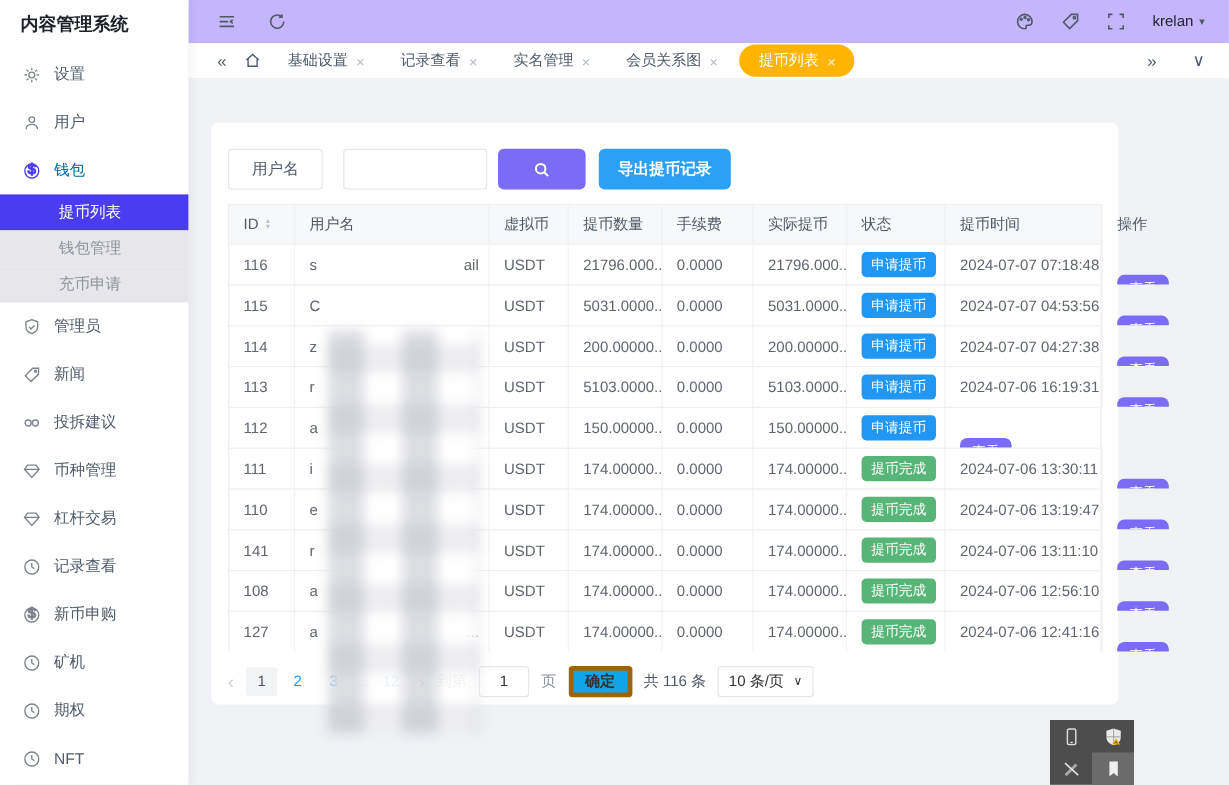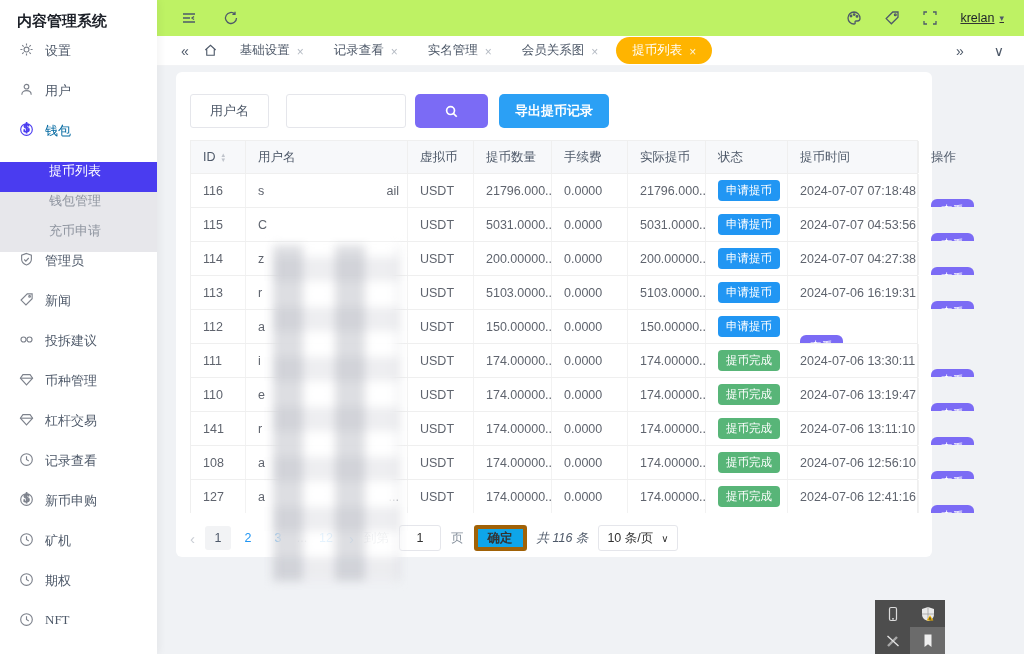--- a/index.html
+++ b/index.html
@@ -3,51 +3,51 @@
 <meta charset="utf-8">
 <style>
   * { margin:0; padding:0; box-sizing:border-box; }
   html,body { width:1024px; height:654px; overflow:hidden;
     font-family:"Liberation Sans","DejaVu Sans",sans-serif; background:#f0f2f5; color:#333; }
 
   
   .sidebar { position:absolute; left:0; top:0; width:157px; height:654px; background:#fff;
     box-shadow:2px 0 8px rgba(29,35,41,.06); z-index:20; }
   .brand { height:42px; line-height:42px; padding-left:17px; font-size:15px; font-weight:bold; color:#1d2129; }
-  .mi { height:40px; display:flex; padding-left:19px; gap:11px;
-    font-size:13px; color:#4e5969; cursor:pointer;font-family:Liberation Serif, serif; }
+  .mi { height:40px; display:flex; align-items:center; padding-left:19px; gap:11px;
+    font-size:13px; color:#4e5969; cursor:pointer; }
   .mi .ic { width:15px; height:15px; stroke:#7d828c; fill:none; stroke-width:1.2; flex:none; }
   .mi.parent-active { color:#0369a1; }
   .mi.parent-active .ic { stroke:#4a3cf0; }
   .mi.sub { height:30px; padding-left:49px; background:#e7e7eb; color:#8f95a0; }
   .mi.sub.active { background:var(--c-accent,#4a3cf0); color:#fff; }
 
   
-  .topbar { position:absolute; left:157px; top:0; right:0; height:36px; background:#bef264;
-    display:flex; align-items:center; justify-content:space-between; padding:0 20px 0 24px;text-decoration:underline; }
+  .topbar { position:absolute; left:157px; top:0; right:0; height:36px; background:#c4b5fd;
+    display:flex; align-items:center; justify-content:space-between; padding:0 20px 0 24px; }
   .tb-group { display:flex; align-items:center; gap:26px; }
   .tb-icon { width:16px; height:16px; stroke:#4e5969; fill:none; stroke-width:1.3; cursor:pointer; }
   .tb-user { display:flex; align-items:center; gap:5px; font-size:12.5px; color:#1d2129; cursor:pointer; }
   .tb-caret { font-size:9px; color:#4e5969; }
 
   
   .tabbar { position:absolute; left:157px; top:36px; right:0; height:30px; background:#fff;
     display:flex; align-items:center; padding:0 14px 0 18px; border-bottom:1px solid #f2f3f5; }
   .tab-ctrl { color:#4e5969; font-size:14px; cursor:pointer; padding:0 6px; }
   .home-ic { width:15px; height:15px; stroke:#4e5969; fill:none; stroke-width:1.2; margin:0 10px 0 8px; cursor:pointer; }
   .tabs { display:flex; align-items:center; gap:6px; flex:1; }
   .tab { display:flex; align-items:flex-end; gap:7px; padding:4px 12px; font-size:12.5px;
     color:#4e5969; border-radius:14px; cursor:pointer; }
   .tab .x { color:#b4bac3; font-size:12px; }
   .tab.active { background:var(--c-tab_active,#ffb400); color:#fff; padding:5px 16px; }
   .tab.active .x { color:rgba(255,255,255,.85); }
   .tabbar-right { display:flex; align-items:center; gap:18px; color:#4e5969; }
 
   
-  .card { position:absolute; left:176px; top:72px; width:756px; height:485px; background:#fff;
+  .card { position:absolute; left:176px; top:102px; width:756px; height:485px; background:#fff;
     border-radius:6px; padding:12px 14px; z-index:5; }
 
   .toolbar { display:flex; align-items:center; margin:10px 0 12px 0; }
   .filter-label { width:79px; height:34px; line-height:32px; text-align:center; border:1px solid #e5e6eb;
     border-radius:3px; font-size:13px; color:#4e5969; background:#fff; }
   .search-input { width:120px; height:34px; margin-left:17px; border:1px solid #e5e6eb; border-radius:3px;
     padding:0 8px; font-size:13px; outline:none; font-family:inherit; }
   .search-btn { width:73px; height:34px; margin-left:9px; border:none; border-radius:5px;
     background:var(--c-search_button,#7b6bf5); cursor:pointer; display:flex; align-items:center; justify-content:center; }
   .search-btn svg { width:15px; height:15px; stroke:#fff; fill:none; stroke-width:1.8; }
@@ -87,21 +87,21 @@
   .pg-arrow.disabled { color:#c9cdd4; }
   .pg-arrow.next { color:var(--c-link_blue,#2196f3); }
   .pg { min-width:26px; height:24px; line-height:24px; text-align:center; color:var(--c-link_blue,#2196f3);
     cursor:pointer; border-radius:3px; }
   .pg.current { background:#f2f3f5; color:#4e5969; }
   .pg.ellipsis { color:#86909c; cursor:default; min-width:14px; }
   .goto-input { width:42px; height:26px; border:1px solid #e5e6eb; border-radius:3px; text-align:center;
     font-size:12.5px; outline:none; font-family:inherit; color:#333; }
   .confirm-btn { height:26px; padding:0 10px; background:#0ea5e9; border:4px solid #a16207; border-radius:3px;
     font-size:12.5px; font-weight:bold; color:#333; cursor:pointer; font-family:inherit; }
-  .total { color:#4e5969;font-style:italic; }
+  .total { color:#4e5969; }
   .page-size { display:flex; align-items:center; gap:8px; border:1px solid #e5e6eb; border-radius:3px;
     height:26px; padding:0 8px; color:#333; cursor:pointer; font-size:12.5px; }
 
   
   .tray { position:absolute; right:79px; bottom:0; width:70px; height:54px; background:#4d4d4d;
     display:grid; grid-template-columns:1fr 1fr; grid-template-rows:1fr 1fr; z-index:50; }
   .tray-cell { display:flex; align-items:center; justify-content:center; cursor:pointer; }
   .tray-cell.hl { background:#6b6b6b; }
   .tray-cell svg { width:16px; height:16px; }
 </style>

